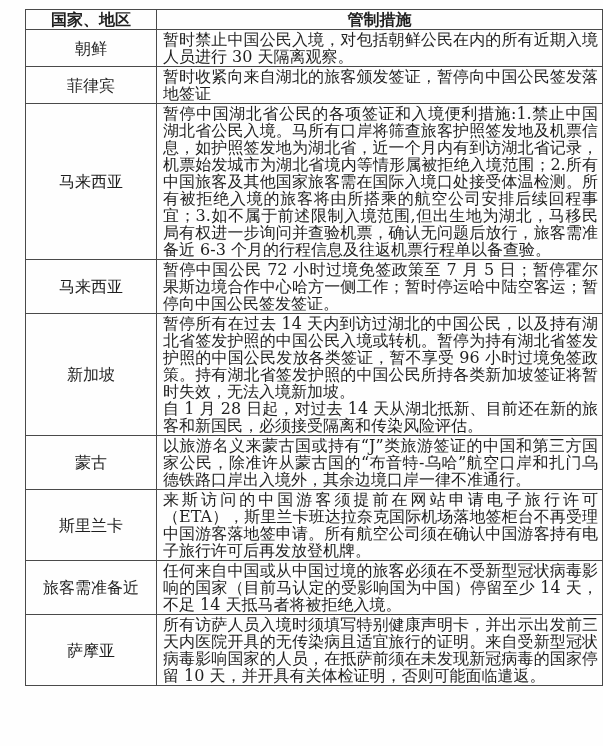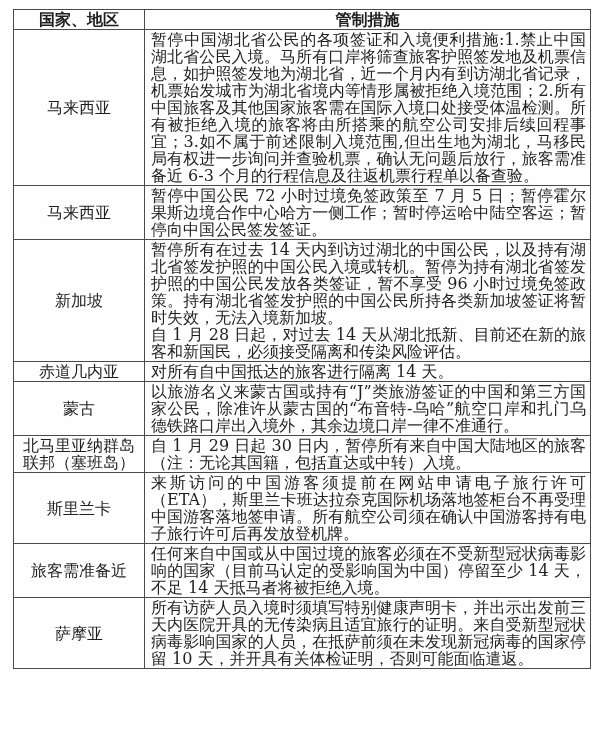--- a/index.html
+++ b/index.html
@@ -6,21 +6,21 @@
     margin: 0;
     padding: 0;
     background: #ffffff;
   }
   .page {
     width: 603px;
     height: 746px;
     overflow: hidden;
     background: #fefefe;
     box-sizing: border-box;
-    padding: 9px 0 0 13px;
+    padding: 9px 0 0 25px;
     font-family: "DejaVu Serif", "Liberation Serif", serif;
     color: #1f1f1f;
   }
   table.restrictions {
     border-collapse: collapse;
     width: 577px;
     table-layout: fixed;
     background: #fefefe;
   }
   table.restrictions th,
@@ -57,52 +57,52 @@
       <col class="country-col">
       <col class="measures-col">
     </colgroup>
     <thead>
       <tr>
         <th>国家、地区</th>
         <th>管制措施</th>
       </tr>
     </thead>
     <tbody>
+  <tr>
+    <td class="country">朝鲜</td>
+    <td class="measures">暂时禁止中国公民入境，对包括朝鲜公民在内的所有近期入境人员进行 30 天隔离观察。</td>
+  </tr>
 
+  <tr>
+    <td class="country">菲律宾</td>
+    <td class="measures">暂时收紧向来自湖北的旅客颁发签证，暂停向中国公民签发落地签证</td>
+  </tr>
 
   <tr>
     <td class="country">马来西亚</td>
     <td class="measures">暂停中国湖北省公民的各项签证和入境便利措施:1.禁止中国湖北省公民入境。马所有口岸将筛查旅客护照签发地及机票信息，如护照签发地为湖北省，近一个月内有到访湖北省记录，机票始发城市为湖北省境内等情形属被拒绝入境范围；2.所有中国旅客及其他国家旅客需在国际入境口处接受体温检测。所有被拒绝入境的旅客将由所搭乘的航空公司安排后续回程事宜；3.如不属于前述限制入境范围,但出生地为湖北，马移民局有权进一步询问并查验机票，确认无问题后放行，旅客需准备近 6-3 个月的行程信息及往返机票行程单以备查验。</td>
   </tr>
 
   <tr>
     <td class="country">马来西亚</td>
     <td class="measures">暂停中国公民 72 小时过境免签政策至 7 月 5 日；暂停霍尔果斯边境合作中心哈方一侧工作；暂时停运哈中陆空客运；暂停向中国公民签发签证。</td>
   </tr>
 
   <tr>
     <td class="country">新加坡</td>
     <td class="measures">暂停所有在过去 14 天内到访过湖北的中国公民，以及持有湖北省签发护照的中国公民入境或转机。暂停为持有湖北省签发护照的中国公民发放各类签证，暂不享受 96 小时过境免签政策。持有湖北省签发护照的中国公民所持各类新加坡签证将暂时失效，无法入境新加坡。
 自 1 月 28 日起，对过去 14 天从湖北抵新、目前还在新的旅客和新国民，必须接受隔离和传染风险评估。</td>
   </tr>
 
-  <tr>
-    <td class="country">赤道几内亚</td>
-    <td class="measures">对所有自中国抵达的旅客进行隔离 14 天。</td>
-  </tr>
 
   <tr>
     <td class="country">蒙古</td>
     <td class="measures">以旅游名义来蒙古国或持有“J”类旅游签证的中国和第三方国家公民，除准许从蒙古国的“布音特-乌哈”航空口岸和扎门乌德铁路口岸出入境外，其余边境口岸一律不准通行。</td>
   </tr>
 
-  <tr>
-    <td class="country">北马里亚纳群岛联邦（塞班岛）</td>
-    <td class="measures">自 1 月 29 日起 30 日内，暂停所有来自中国大陆地区的旅客（注：无论其国籍，包括直达或中转）入境。</td>
-  </tr>
 
   <tr>
     <td class="country">斯里兰卡</td>
     <td class="measures">来斯访问的中国游客须提前在网站申请电子旅行许可（ETA），斯里兰卡班达拉奈克国际机场落地签柜台不再受理中国游客落地签申请。所有航空公司须在确认中国游客持有电子旅行许可后再发放登机牌。</td>
   </tr>
 
   <tr>
     <td class="country">旅客需准备近</td>
     <td class="measures">任何来自中国或从中国过境的旅客必须在不受新型冠状病毒影响的国家（目前马认定的受影响国为中国）停留至少 14 天，不足 14 天抵马者将被拒绝入境。</td>
   </tr>

